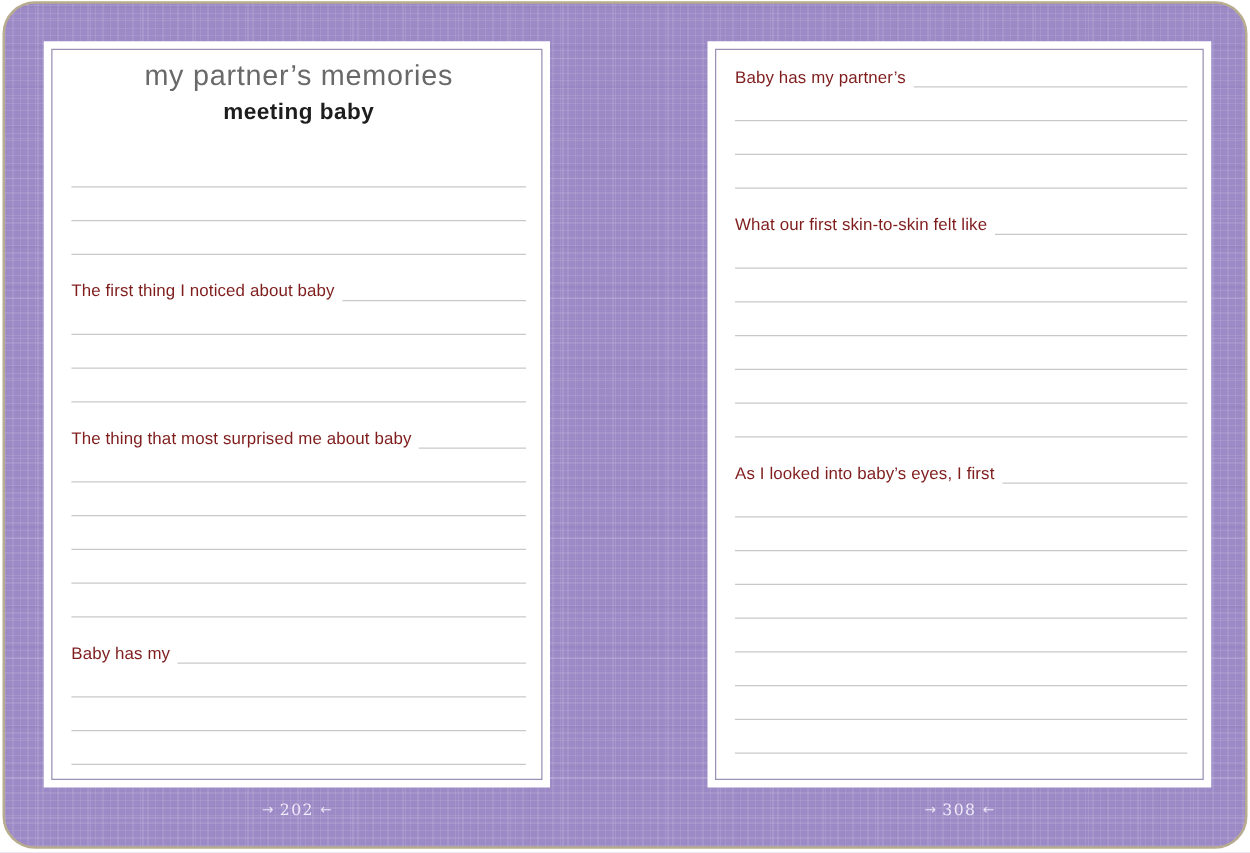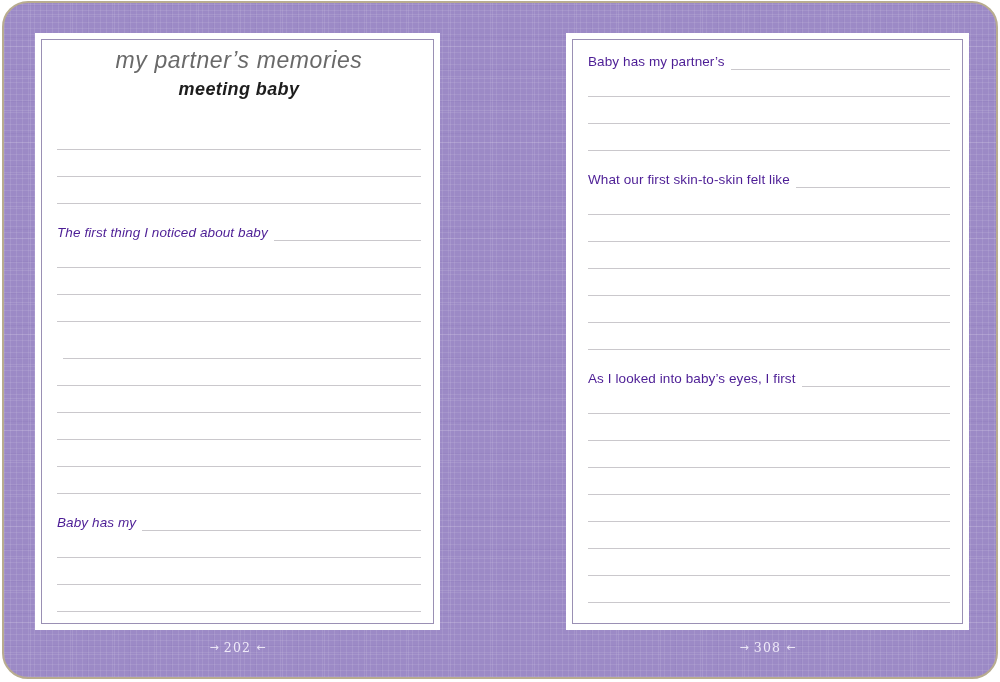--- a/index.html
+++ b/index.html
@@ -11,34 +11,34 @@
         border:2px solid #b8ac8f;border-radius:26px;background-color:#9c8ac6;
         background-image:
           repeating-linear-gradient(0deg, rgba(255,255,255,0.09) 0 1px, transparent 1px 6px),
           repeating-linear-gradient(90deg, rgba(255,255,255,0.09) 0 1px, transparent 1px 6px),
           repeating-linear-gradient(0deg, transparent 0 22px, rgba(255,255,255,0.10) 22px 23px, transparent 23px 31px, rgba(120,100,170,0.12) 31px 32px),
           repeating-linear-gradient(90deg, transparent 0 26px, rgba(255,255,255,0.10) 26px 27px, transparent 27px 41px, rgba(120,100,170,0.10) 41px 42px);
         }
 
   
   .page{position:absolute;top:30px;height:597px;background:#ffffff;}
-  .page.left{left:31px;width:405px;font-style:italic;}
+  .page.left{left:31px;width:405px;}
   .page.right{left:562px;width:403px;}
   .inner-border{position:absolute;inset:6px;border:1.5px solid #9a90b4;pointer-events:none;}
   .content{position:absolute;left:22px;right:19px;top:0;bottom:10px;overflow:hidden;}
 
   
   .title-block{text-align:center;padding-top:14px;}
   .title-main{font-size:23px;line-height:27px;font-weight:400;color:#696969;letter-spacing:0.6px;}
   .title-sub{font-size:18px;line-height:27px;font-weight:700;color:#1d1d1d;letter-spacing:0.4px;margin-top:2px;}
 
   
   .section{margin-top:20px;}
   .prompt-row{display:flex;align-items:flex-end;height:17px;}
-  .prompt-label{font-size:13.5px;line-height:17px;color:#4c1d95;letter-spacing:0.1px;white-space:nowrap;}
+  .prompt-label{font-size:13.5px;line-height:17px;color:#7f1d1d;letter-spacing:0.1px;white-space:nowrap;}
   .prompt-tail{flex:1;margin-left:6px;height:3px;border-bottom:1px solid #cac8cc;}
   .wline{height:26px;border-bottom:1px solid #cac8cc;}
 
   
   .pagenum{position:absolute;top:636px;height:16px;display:flex;align-items:center;justify-content:center;
            gap:5px;color:#efeaf8;font-family:"DejaVu Serif",serif;font-size:12.5px;letter-spacing:1.2px;}
   .pagenum.left{left:31px;width:405px;}
   .pagenum.right{left:562px;width:403px;}
   .pagenum .arrow{font-size:11px;letter-spacing:0;font-family:"DejaVu Sans",sans-serif;opacity:0.95;}
 </style>
@@ -72,20 +72,21 @@
           </div>
           <div class="wlines">
               <div class="wline"></div>
               <div class="wline"></div>
               <div class="wline"></div>
             </div>
         </div>
 
         <div class="section">
           <div class="prompt-row">
+            <span class="prompt-label">The thing that most surprised me about baby</span>
             <span class="prompt-tail"></span>
           </div>
           <div class="wlines">
               <div class="wline"></div>
               <div class="wline"></div>
               <div class="wline"></div>
               <div class="wline"></div>
               <div class="wline"></div>
             </div>
         </div>

